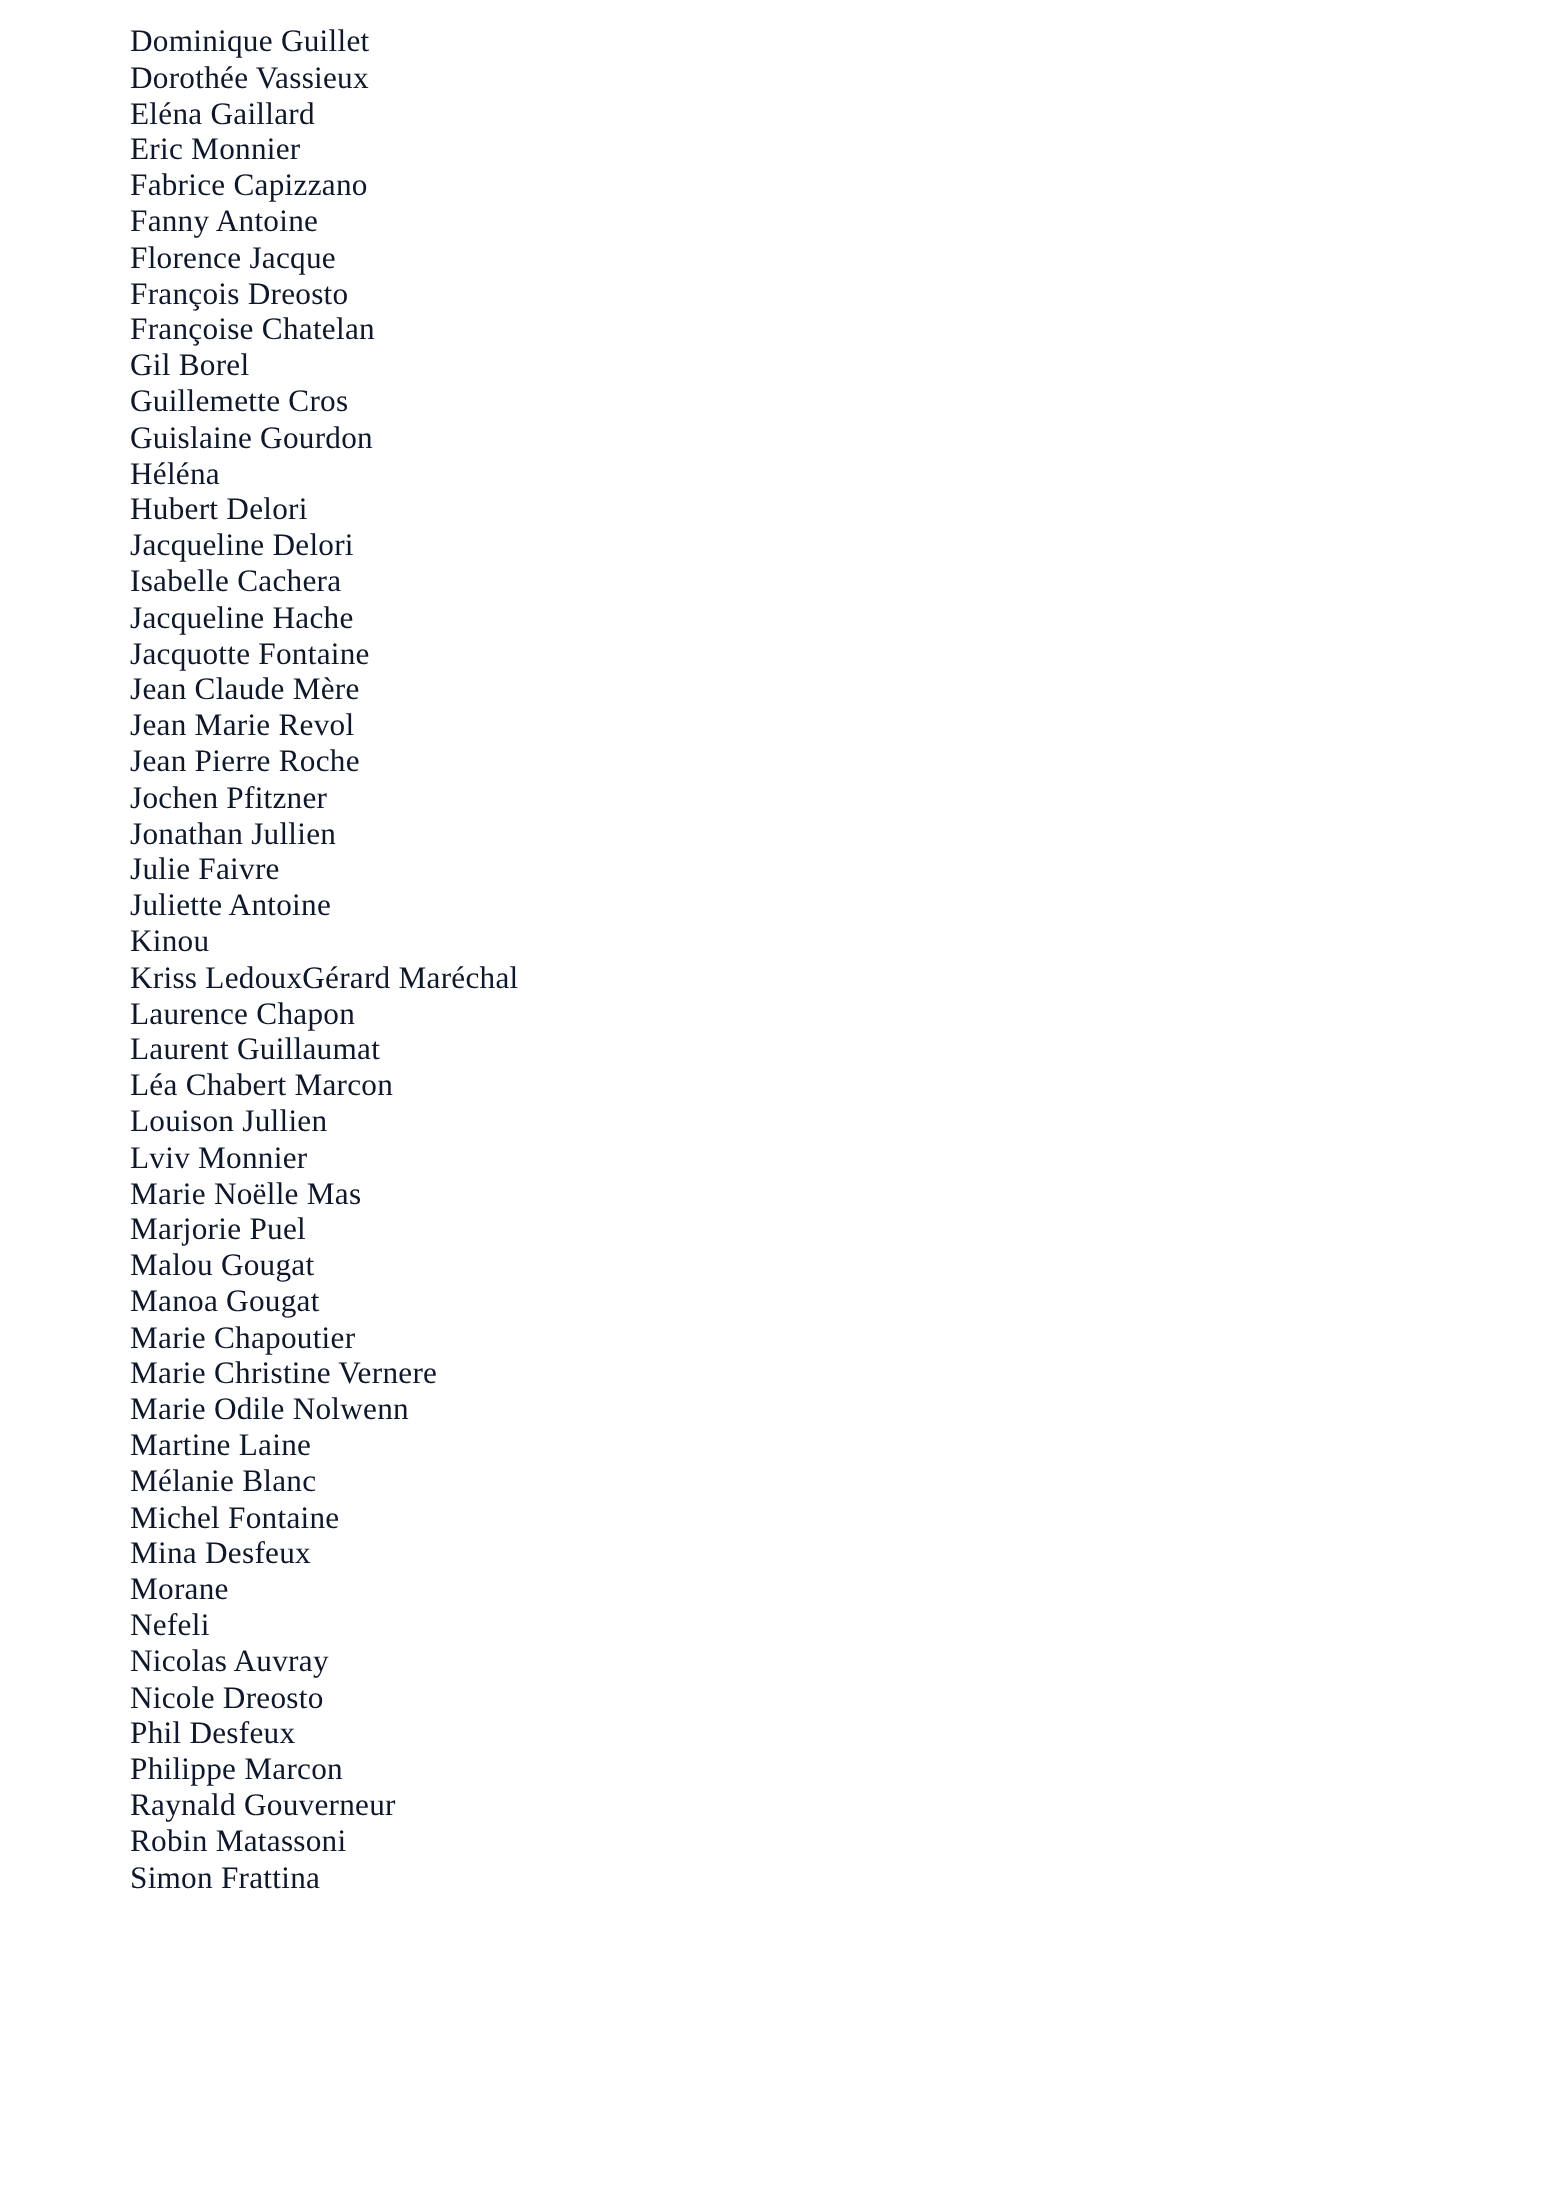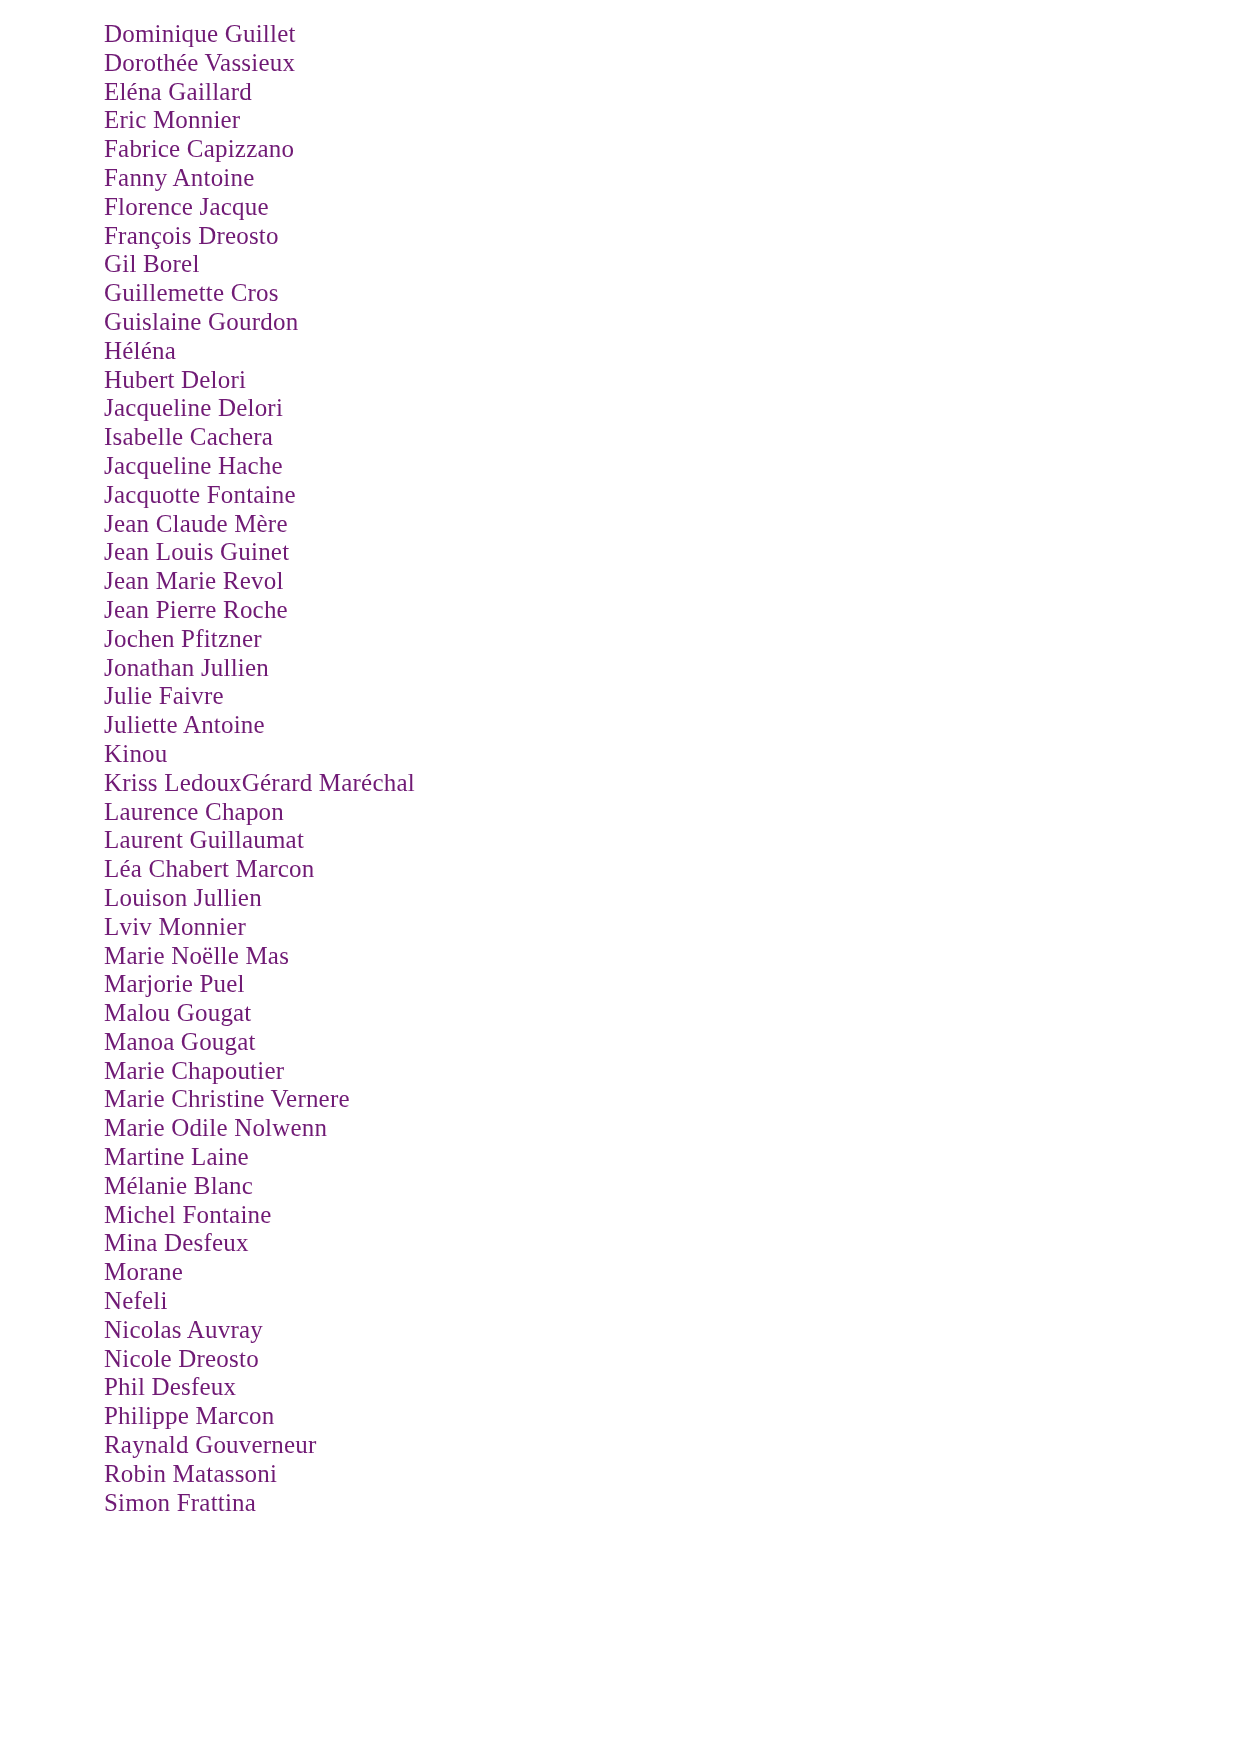--- a/index.html
+++ b/index.html
@@ -7,21 +7,21 @@
     padding: 0;
     background: #ffffff;
   }
   .page {
     position: relative;
     width: 1241px;
     height: 1754px;
     background: #ffffff;
     overflow: hidden;
     font-family: "Liberation Serif", "DejaVu Serif", serif;
-    color: #701a75;
+    color: #0f172a;
   }
   .name-list {
     position: absolute;
     top: 20px;
     left: 104px;
     right: 40px;
     font-size: 25px;
     line-height: 28.8px;
   }
   .name-line {
@@ -35,31 +35,31 @@
 <div class="page">
   <div class="name-list" id="name-list">
       <div class="name-line">Dominique Guillet</div>
       <div class="name-line">Dorothée Vassieux</div>
       <div class="name-line">Eléna Gaillard</div>
       <div class="name-line">Eric Monnier</div>
       <div class="name-line">Fabrice Capizzano</div>
       <div class="name-line">Fanny Antoine</div>
       <div class="name-line">Florence Jacque</div>
       <div class="name-line">François Dreosto</div>
+      <div class="name-line">Françoise Chatelan</div>
       <div class="name-line">Gil Borel</div>
       <div class="name-line">Guillemette Cros</div>
       <div class="name-line">Guislaine Gourdon</div>
       <div class="name-line">Héléna</div>
       <div class="name-line">Hubert Delori</div>
       <div class="name-line">Jacqueline Delori</div>
       <div class="name-line">Isabelle Cachera</div>
       <div class="name-line">Jacqueline Hache</div>
       <div class="name-line">Jacquotte Fontaine</div>
       <div class="name-line">Jean Claude Mère</div>
-      <div class="name-line">Jean Louis Guinet</div>
       <div class="name-line">Jean Marie Revol</div>
       <div class="name-line">Jean Pierre Roche</div>
       <div class="name-line">Jochen Pfitzner</div>
       <div class="name-line">Jonathan Jullien</div>
       <div class="name-line">Julie Faivre</div>
       <div class="name-line">Juliette Antoine</div>
       <div class="name-line">Kinou</div>
       <div class="name-line">Kriss LedouxGérard Maréchal</div>
       <div class="name-line">Laurence Chapon</div>
       <div class="name-line">Laurent Guillaumat</div>

